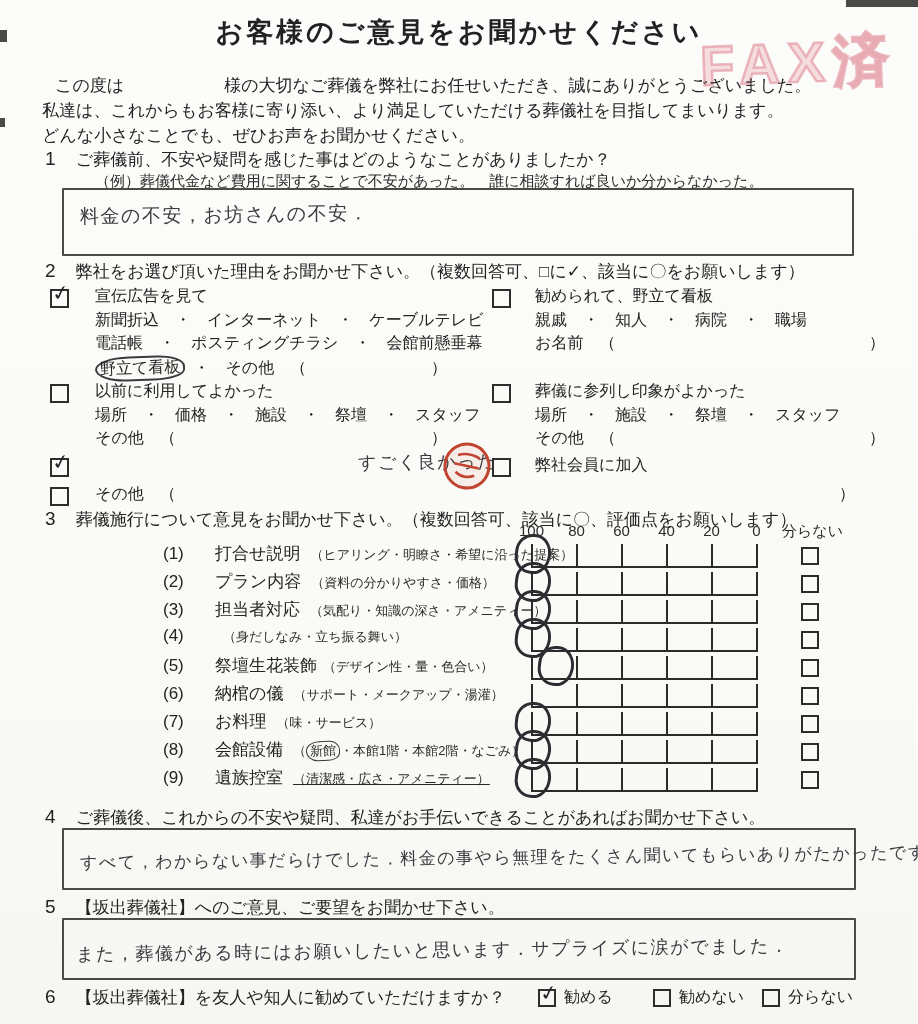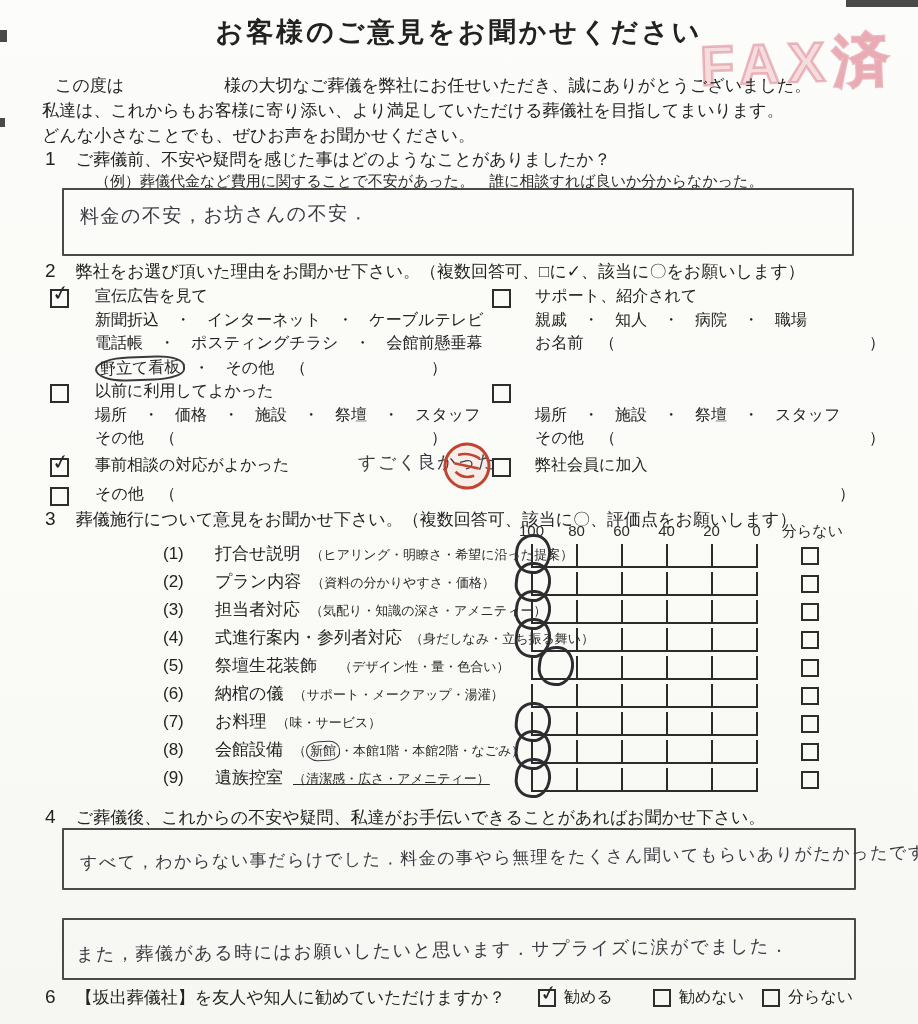--- a/index.html
+++ b/index.html
@@ -84,50 +84,50 @@
   <div class="abs opt-t" style="left:95px;top:381px;">以前に利用してよかった</div>
   <div class="abs opt-t" style="left:95px;top:405px;">場所　・　価格　・　施設　・　祭壇　・　スタッフ</div>
   <div class="abs opt-t flexline" style="left:95px;top:428px;width:352px;">
     <span>その他　（</span>
     <span style="margin-left:auto;">）</span>
   </div>
 
   <span class="cb checked" style="left:50px;top:458px;">
       <span class="mark">✓</span>
     </span>
-  <div class="abs opt-t" style="left:95px;top:455px;">事前相談の対応がよかった</div>
   <div class="abs hand" style="left:358px;top:450px;font-size:18px;">すごく良かった</div>
   <svg class="hanko" style="left:441px;top:440px;" width="52" height="52" viewBox="0 0 52 52">
     <circle cx="26" cy="26" r="22" fill="rgba(192,68,47,0.07)" stroke="#c0442f" stroke-width="3"></circle>
     <path d="M15 17 q10 -5 22 -1" fill="none" stroke="#c0442f" stroke-width="2.6"></path>
     <path d="M13 26 h25" fill="none" stroke="#c0442f" stroke-width="2.6"></path>
     <path d="M16 34 q9 6 19 0" fill="none" stroke="#c0442f" stroke-width="2.6"></path>
   </svg>
 
   <span class="cb" style="left:50px;top:487px;">
       <span class="mark"></span>
     </span>
   <div class="abs opt-t flexline" style="left:95px;top:484px;width:760px;">
     <span>その他　（</span>
     <span style="margin-left:auto;">）</span>
   </div>
 
   <span class="cb" style="left:492px;top:289px;">
       <span class="mark"></span>
     </span>
-  <div class="abs opt-t" style="left:535px;top:286px;">サポート、紹介されて</div>
+  <div class="abs opt-t" style="left:535px;top:286px;">勧められて、野立て看板</div>
   <div class="abs opt-t" style="left:535px;top:310px;">親戚　・　知人　・　病院　・　職場</div>
   <div class="abs opt-t flexline" style="left:535px;top:333px;width:350px;">
     <span>お名前　（</span>
     <span style="margin-left:auto;">）</span>
   </div>
 
   <span class="cb" style="left:492px;top:384px;">
       <span class="mark"></span>
     </span>
+  <div class="abs opt-t" style="left:535px;top:381px;">葬儀に参列し印象がよかった</div>
   <div class="abs opt-t" style="left:535px;top:405px;">場所　・　施設　・　祭壇　・　スタッフ</div>
   <div class="abs opt-t flexline" style="left:535px;top:428px;width:350px;">
     <span>その他　（</span>
     <span style="margin-left:auto;">）</span>
   </div>
 
   <span class="cb" style="left:492px;top:458px;">
       <span class="mark"></span>
     </span>
   <div class="abs opt-t" style="left:535px;top:455px;">弊社会員に加入</div>
@@ -155,27 +155,26 @@
       <span class="body-t">プラン内容</span>
       <span class="note-t" style="margin-left:10px;">（資料の分かりやすさ・価格）</span>
     </div>
   <div class="abs flexline" style="left:163px;top:598px;">
       <span class="body-t" style="width:52px;">(3)</span>
       <span class="body-t">担当者対応</span>
       <span class="note-t" style="margin-left:10px;">（気配り・知識の深さ・アメニティー）</span>
     </div>
   <div class="abs flexline" style="left:163px;top:626px;">
       <span class="body-t" style="width:52px;">(4)</span>
-      <span class="body-t">式進行案内・参列者対応</span>
       <span class="note-t" style="margin-left:8px;">（身だしなみ・立ち振る舞い）</span>
     </div>
   <div class="abs flexline" style="left:163px;top:654px;">
       <span class="body-t" style="width:52px;">(5)</span>
       <span class="body-t">祭壇生花装飾</span>
-      <span class="note-t" style="margin-left:22px;">（デザイン性・量・色合い）</span>
+      <span class="note-t" style="margin-left:6px;">（デザイン性・量・色合い）</span>
     </div>
   <div class="abs flexline" style="left:163px;top:682px;">
       <span class="body-t" style="width:52px;">(6)</span>
       <span class="body-t">納棺の儀</span>
       <span class="note-t" style="margin-left:10px;">（サポート・メークアップ・湯灌）</span>
     </div>
   <div class="abs flexline" style="left:163px;top:710px;">
       <span class="body-t" style="width:52px;">(7)</span>
       <span class="body-t">お料理</span>
       <span class="note-t" style="margin-left:10px;">（味・サービス）</span>
@@ -284,20 +283,24 @@
   <span class="dkbox" style="left:801px;top:743px;"></span>
   <span class="dkbox" style="left:801px;top:771px;"></span>
 
   <div class="abs body-t" style="left:45px;top:806px;">
     <span class="qnum">4</span>
     <span>ご葬儀後、これからの不安や疑問、私達がお手伝いできることがあればお聞かせ下さい。</span>
   </div>
   <div class="abox" style="left:62px;top:828px;width:790px;height:58px;"></div>
   <div class="abs hand" style="left:80px;top:846px;font-size:17px;">すべて，わからない事だらけでした．料金の事やら無理をたくさん聞いてもらいありがたかったです</div>
 
+  <div class="abs body-t" style="left:45px;top:896px;">
+    <span class="qnum">5</span>
+    <span>【坂出葬儀社】へのご意見、ご要望をお聞かせ下さい。</span>
+  </div>
   <div class="abox" style="left:62px;top:918px;width:790px;height:58px;"></div>
   <div class="abs hand" style="left:76px;top:938px;font-size:18px;">また，葬儀がある時にはお願いしたいと思います．サプライズに涙がでました．</div>
 
   <div class="abs body-t" style="left:45px;top:986px;">
     <span class="qnum">6</span>
     <span>【坂出葬儀社】を友人や知人に勧めていただけますか？</span>
   </div>
   <span class="cb checked" style="left:538px;top:989px;width:14px;height:14px;">
       <span class="mark">✓</span>
     </span>

